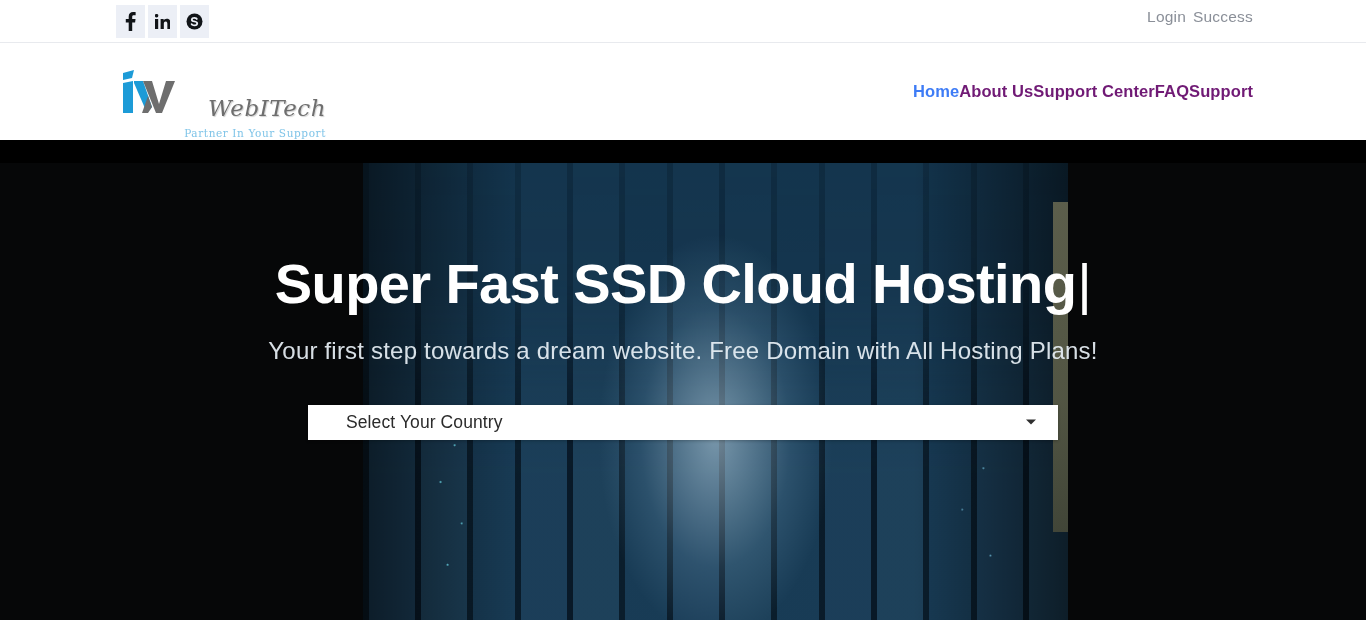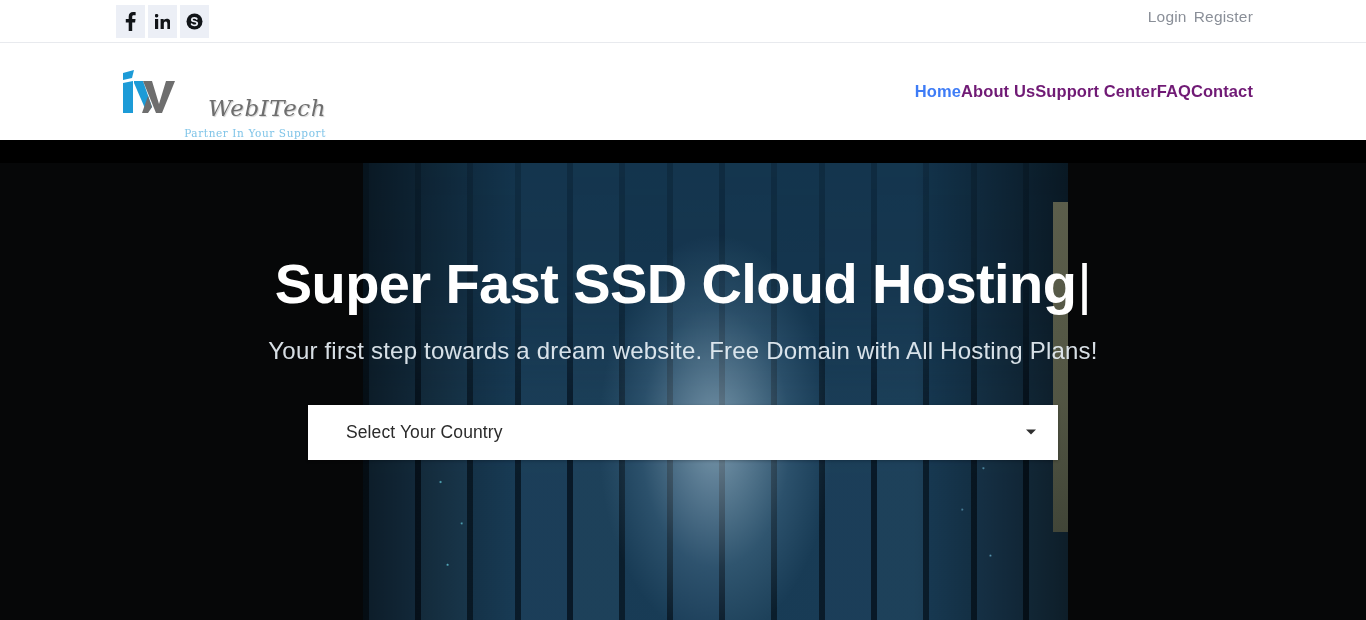--- a/index.html
+++ b/index.html
@@ -201,21 +201,21 @@
     font-size:24px;
     color:#e9f1f7;
     letter-spacing:.2px;
     white-space:nowrap;
     opacity:.92;
     text-align:center;
   }
   .country-select{
     position:relative;
     margin-top:40px;
-    width:750px; height:55px;
+    width:750px; height:35px;
     background:#ffffff;
     display:flex; align-items:center;
     cursor:pointer;
     box-shadow:0 1px 3px rgba(0,0,0,.25);
   }
   .country-select-label{
     margin-left:38px;
     font-size:17.5px;
     color:#2b2b2b;
     letter-spacing:.1px;
@@ -254,21 +254,21 @@
       <svg width="17" height="17" viewBox="0 0 17 17" aria-hidden="true">
         <circle cx="8.5" cy="8.5" r="8" fill="#111418"></circle>
         <path fill="#eceff6" d="M8.62 13.3c-2.1 0-3.9-.92-3.9-2.23 0-.52.36-.93.92-.93.98 0 .94 1.42 2.93 1.42 1.02 0 1.62-.56 1.62-1.1 0-.34-.18-.7-.86-.87l-2.27-.57C5.26 8.56 4.93 7.6 4.93 6.7c0-1.9 1.77-2.6 3.45-2.6 1.54 0 3.37.86 3.37 2 0 .5-.42.78-.92.78-.84 0-.84-1.17-2.6-1.17-.92 0-1.44.42-1.44.99s.7.77 1.32.91l1.68.37c1.85.41 2.33 1.5 2.33 2.52 0 1.54-1.19 2.8-3.5 2.8z"></path>
       </svg>
     </a>
 
   </div>
 
   <div class="topbar-links">
     <a class="topbar-link">Login</a>
-    <a class="topbar-link">Register</a>
+    <a class="topbar-link">Success</a>
   </div>
 
 </div>
 
 <div class="header">
 
   <div class="logo">
     <span class="logo-mark">
       <svg width="72" height="56" viewBox="0 0 72 56" aria-hidden="true">
 
@@ -285,21 +285,21 @@
       <span class="logo-word">WebITech</span>
       <span class="logo-tag">Partner In Your Support</span>
     </span>
   </div>
 
   <div class="nav">
     <a class="nav-item active">Home</a>
     <a class="nav-item">About Us</a>
     <a class="nav-item">Support Center</a>
     <a class="nav-item">FAQ</a>
-    <a class="nav-item">Contact</a>
+    <a class="nav-item">Support</a>
   </div>
 
 </div>
 
 <div class="hero">
 
   <div class="hero-photo">
     <div class="racks"></div>
     <div class="racks-perspective"></div>
     <div class="rack-lights"></div>

